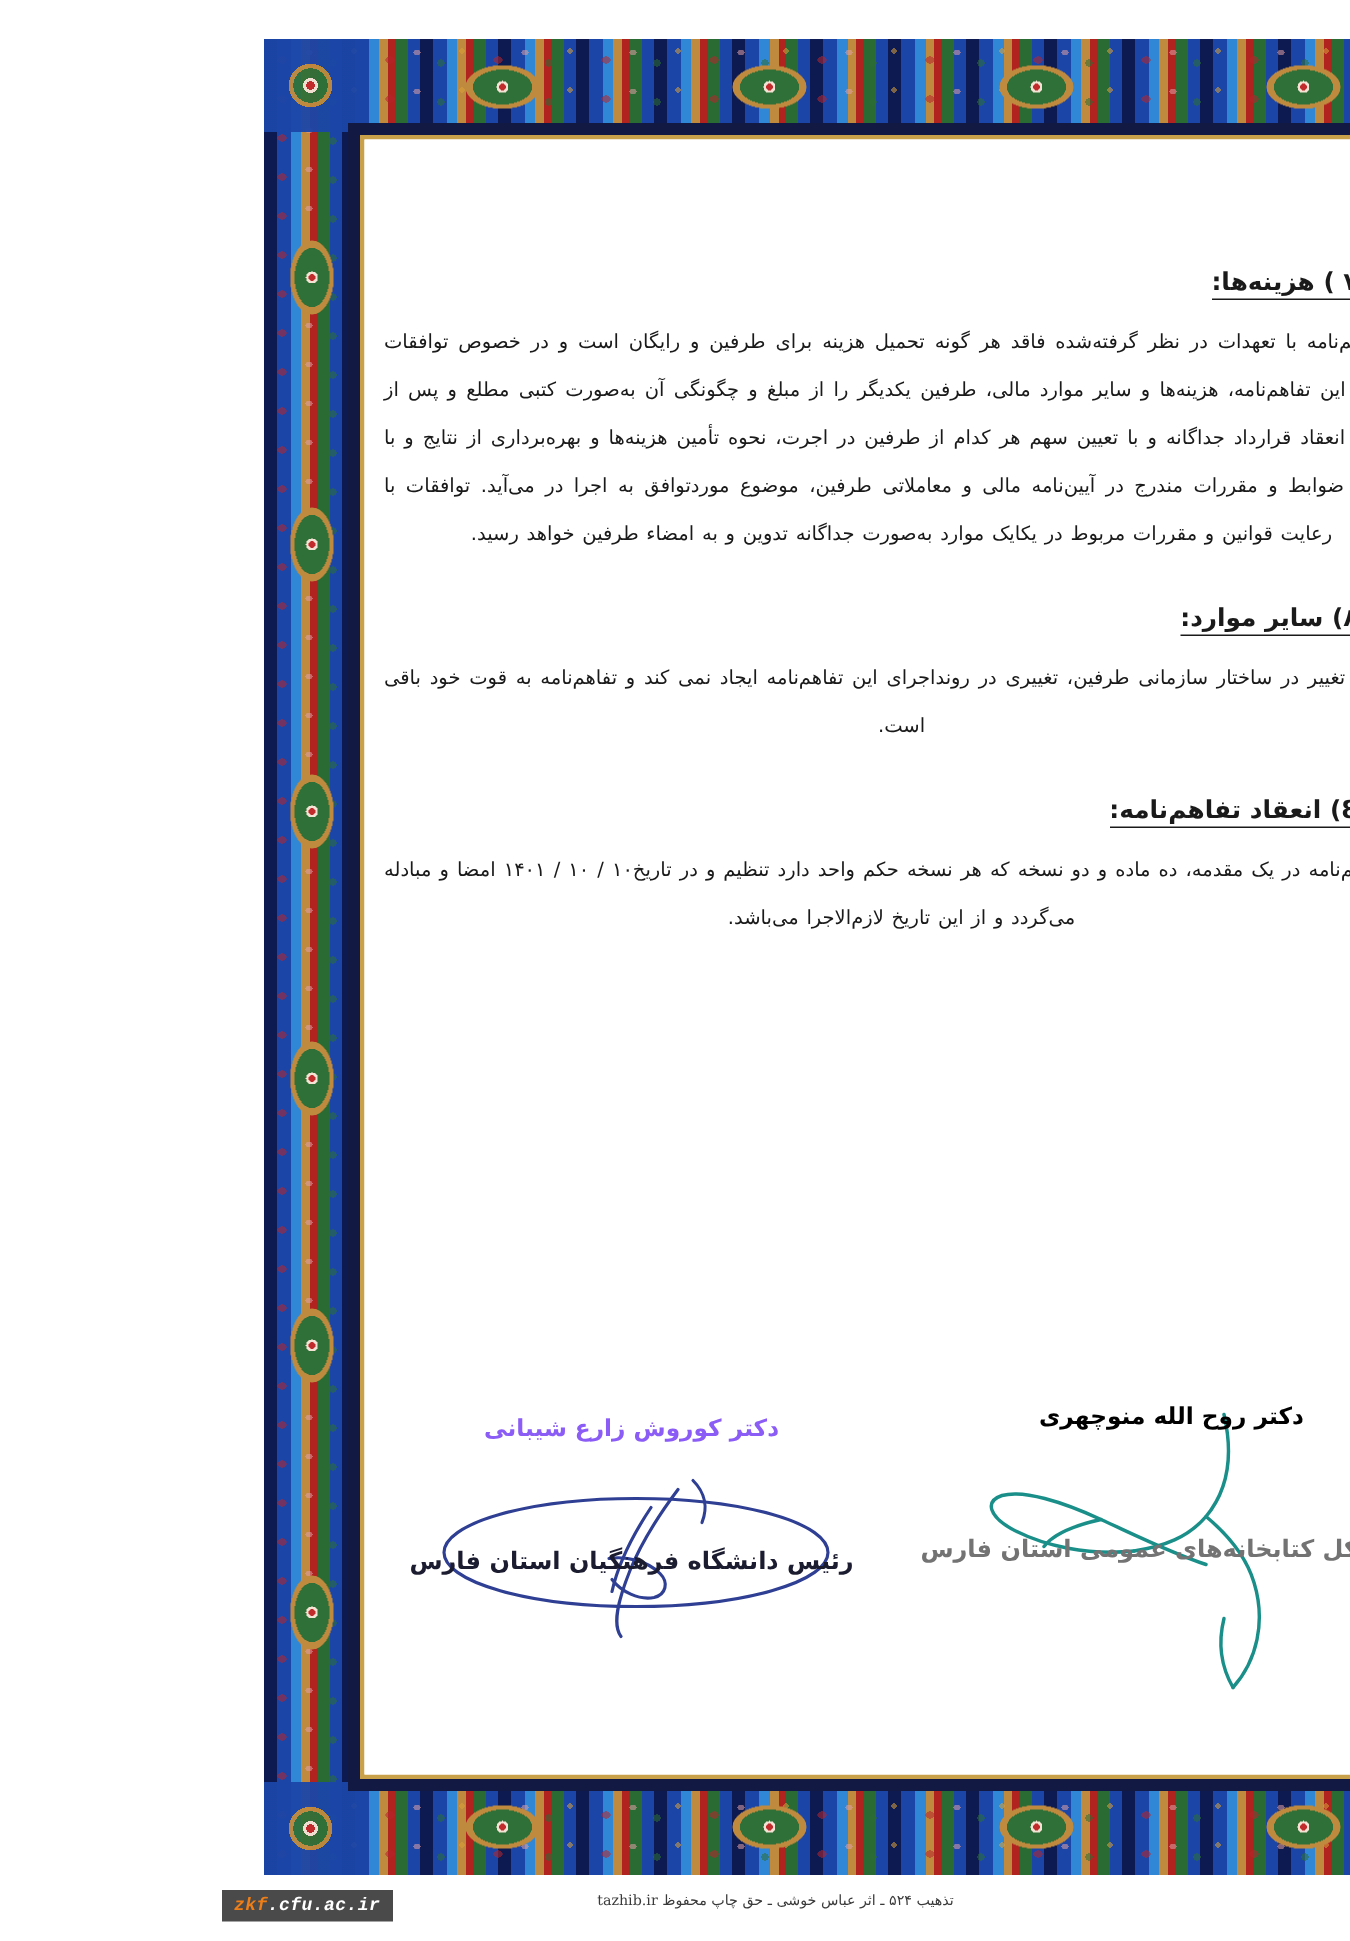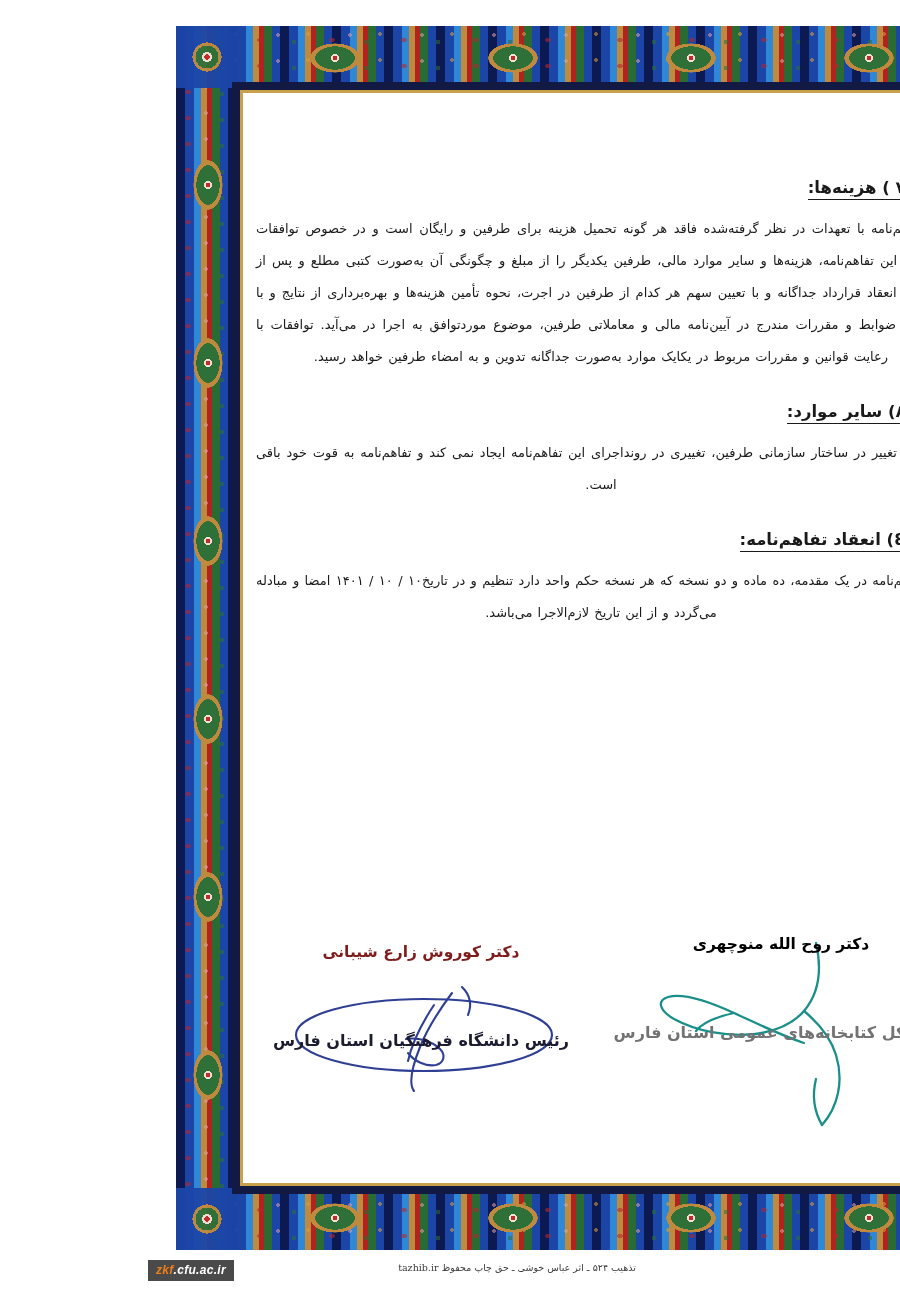--- a/index.html
+++ b/index.html
@@ -230,21 +230,21 @@
   .sig-title {
     position: relative;
     z-index: 3;
     font-size: 16px;
     font-weight: bold;
     white-space: nowrap;
     margin-top: 70px;
   }
   .sig.right .sig-name { color: #000000; }
   .sig.right .sig-title { color: #737373; }
-  .sig.left .sig-name { color: #7f1d1d; }
+  .sig.left .sig-name { color: #8b5cf6; }
   .sig.left .sig-title { color: #1c1c30; }
 
   .sig-mark {
     position: absolute;
     left: 0; top: 0;
     width: 330px;
     height: 200px;
     z-index: 2;
     pointer-events: none;
   }
@@ -266,21 +266,21 @@
     font-family: "DejaVu Serif", "Liberation Serif", serif;
     font-size: 9.5px;
   }
   .watermark {
     position: absolute;
     left: 0;
     top: 1260px;
     padding: 3px 8px 4px 8px;
     background: #4a4a4a;
     color: #ffffff;
-    font-family: Liberation Sans, sans-serif;
+    font-family: Liberation Mono, monospace;
     font-weight: bold;
     font-size: 12px;
     font-style: italic;
     letter-spacing: .3px;
     direction: ltr;
   }
   .watermark .accent { color: #f07e16; }
 </style>
 </head>
 <body>

